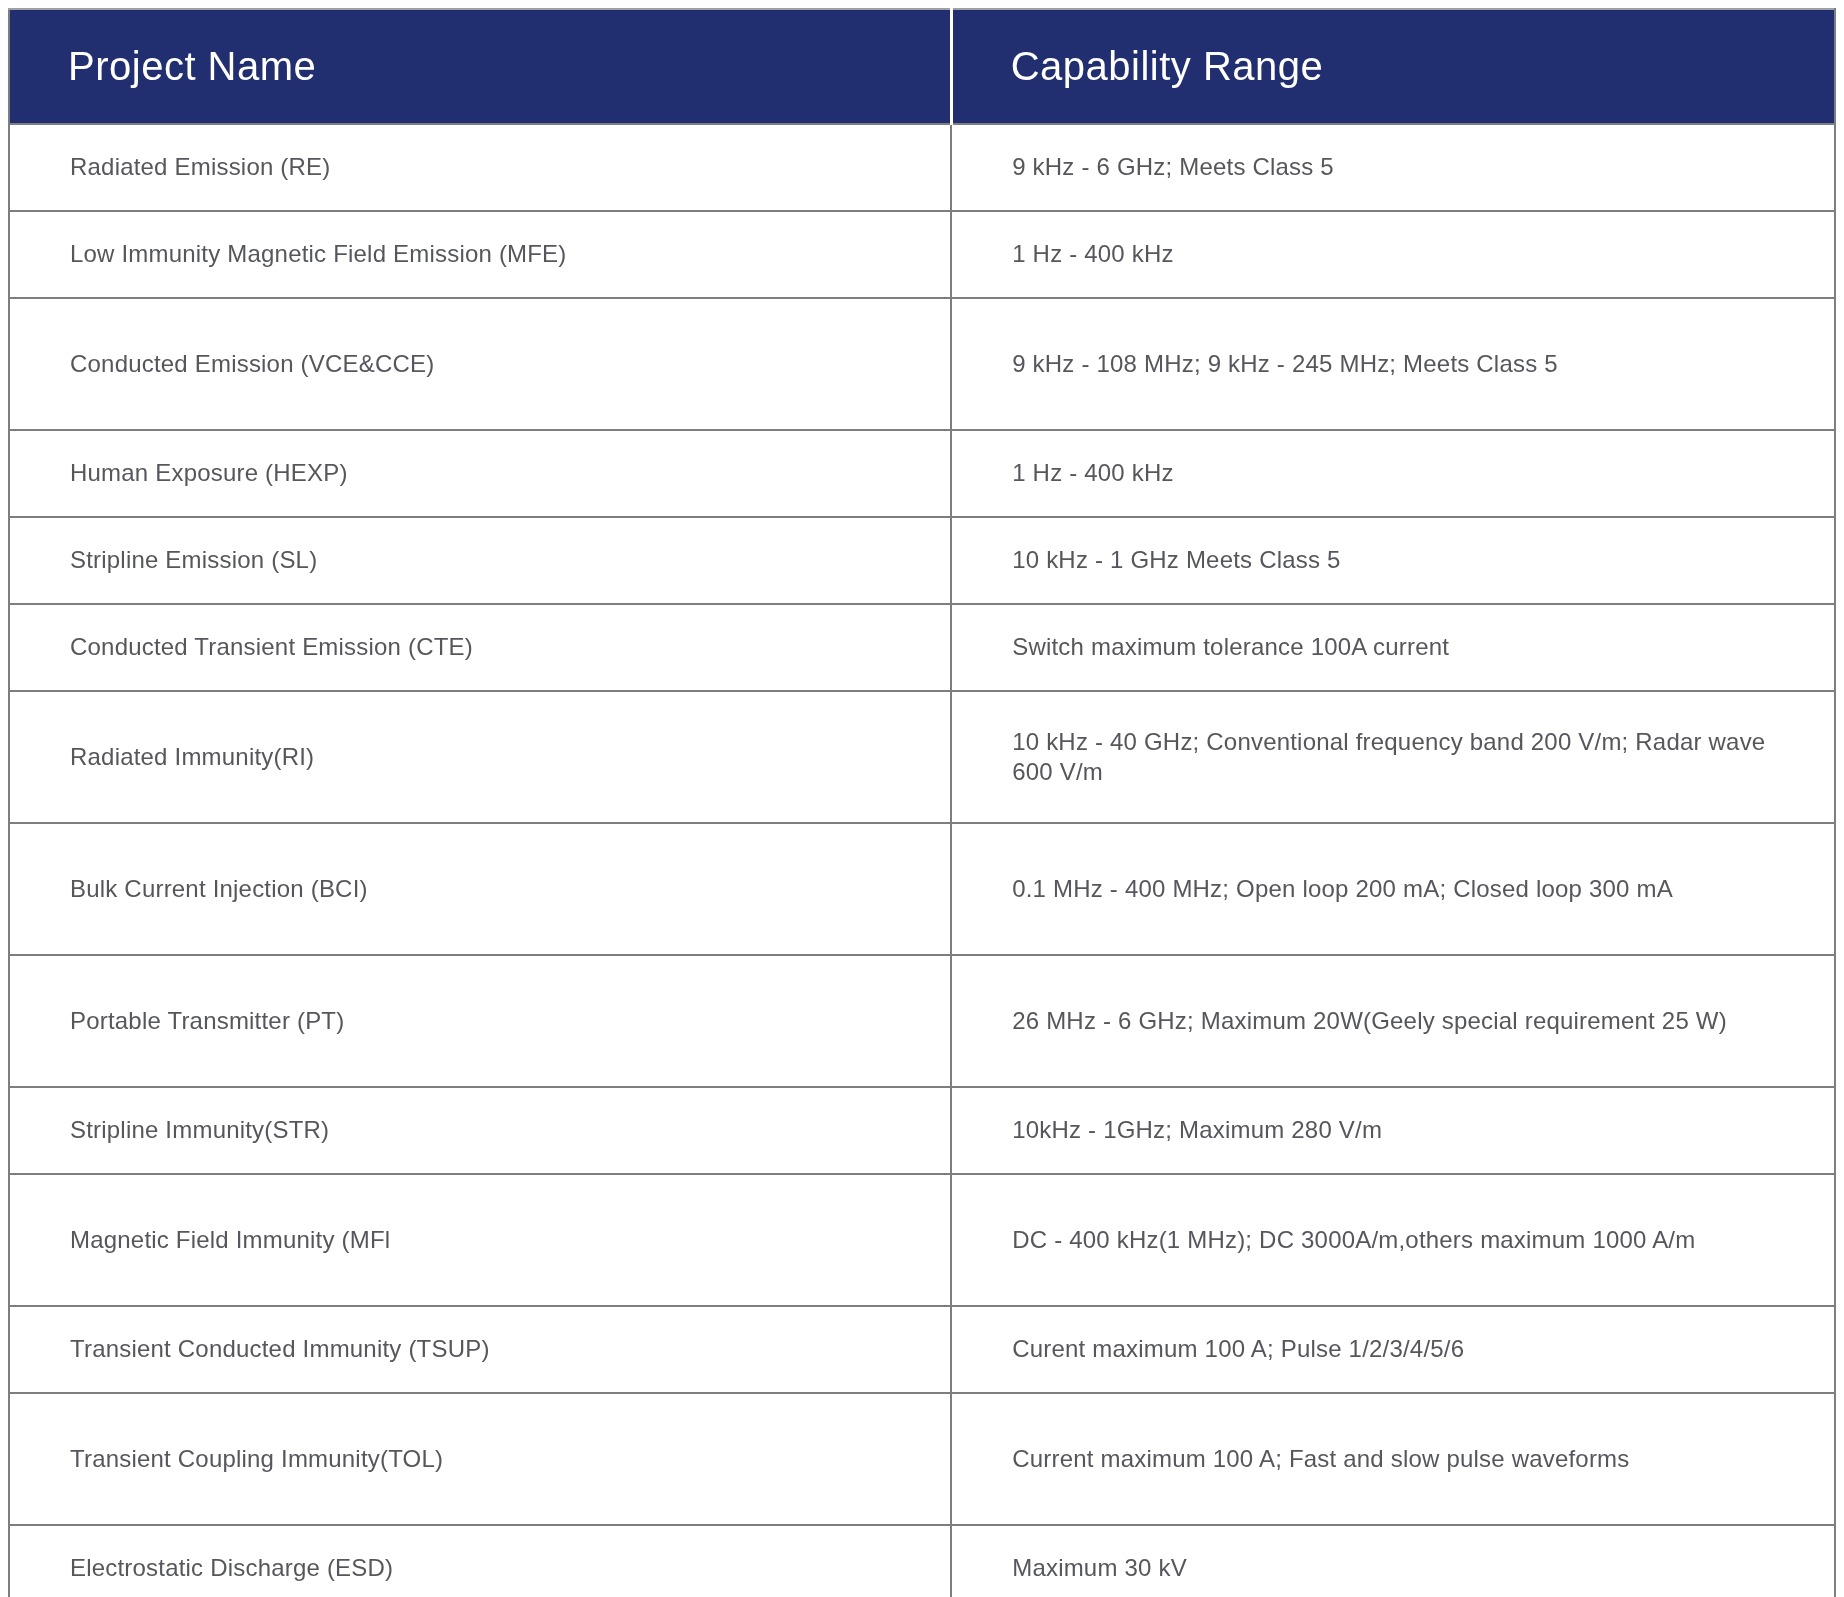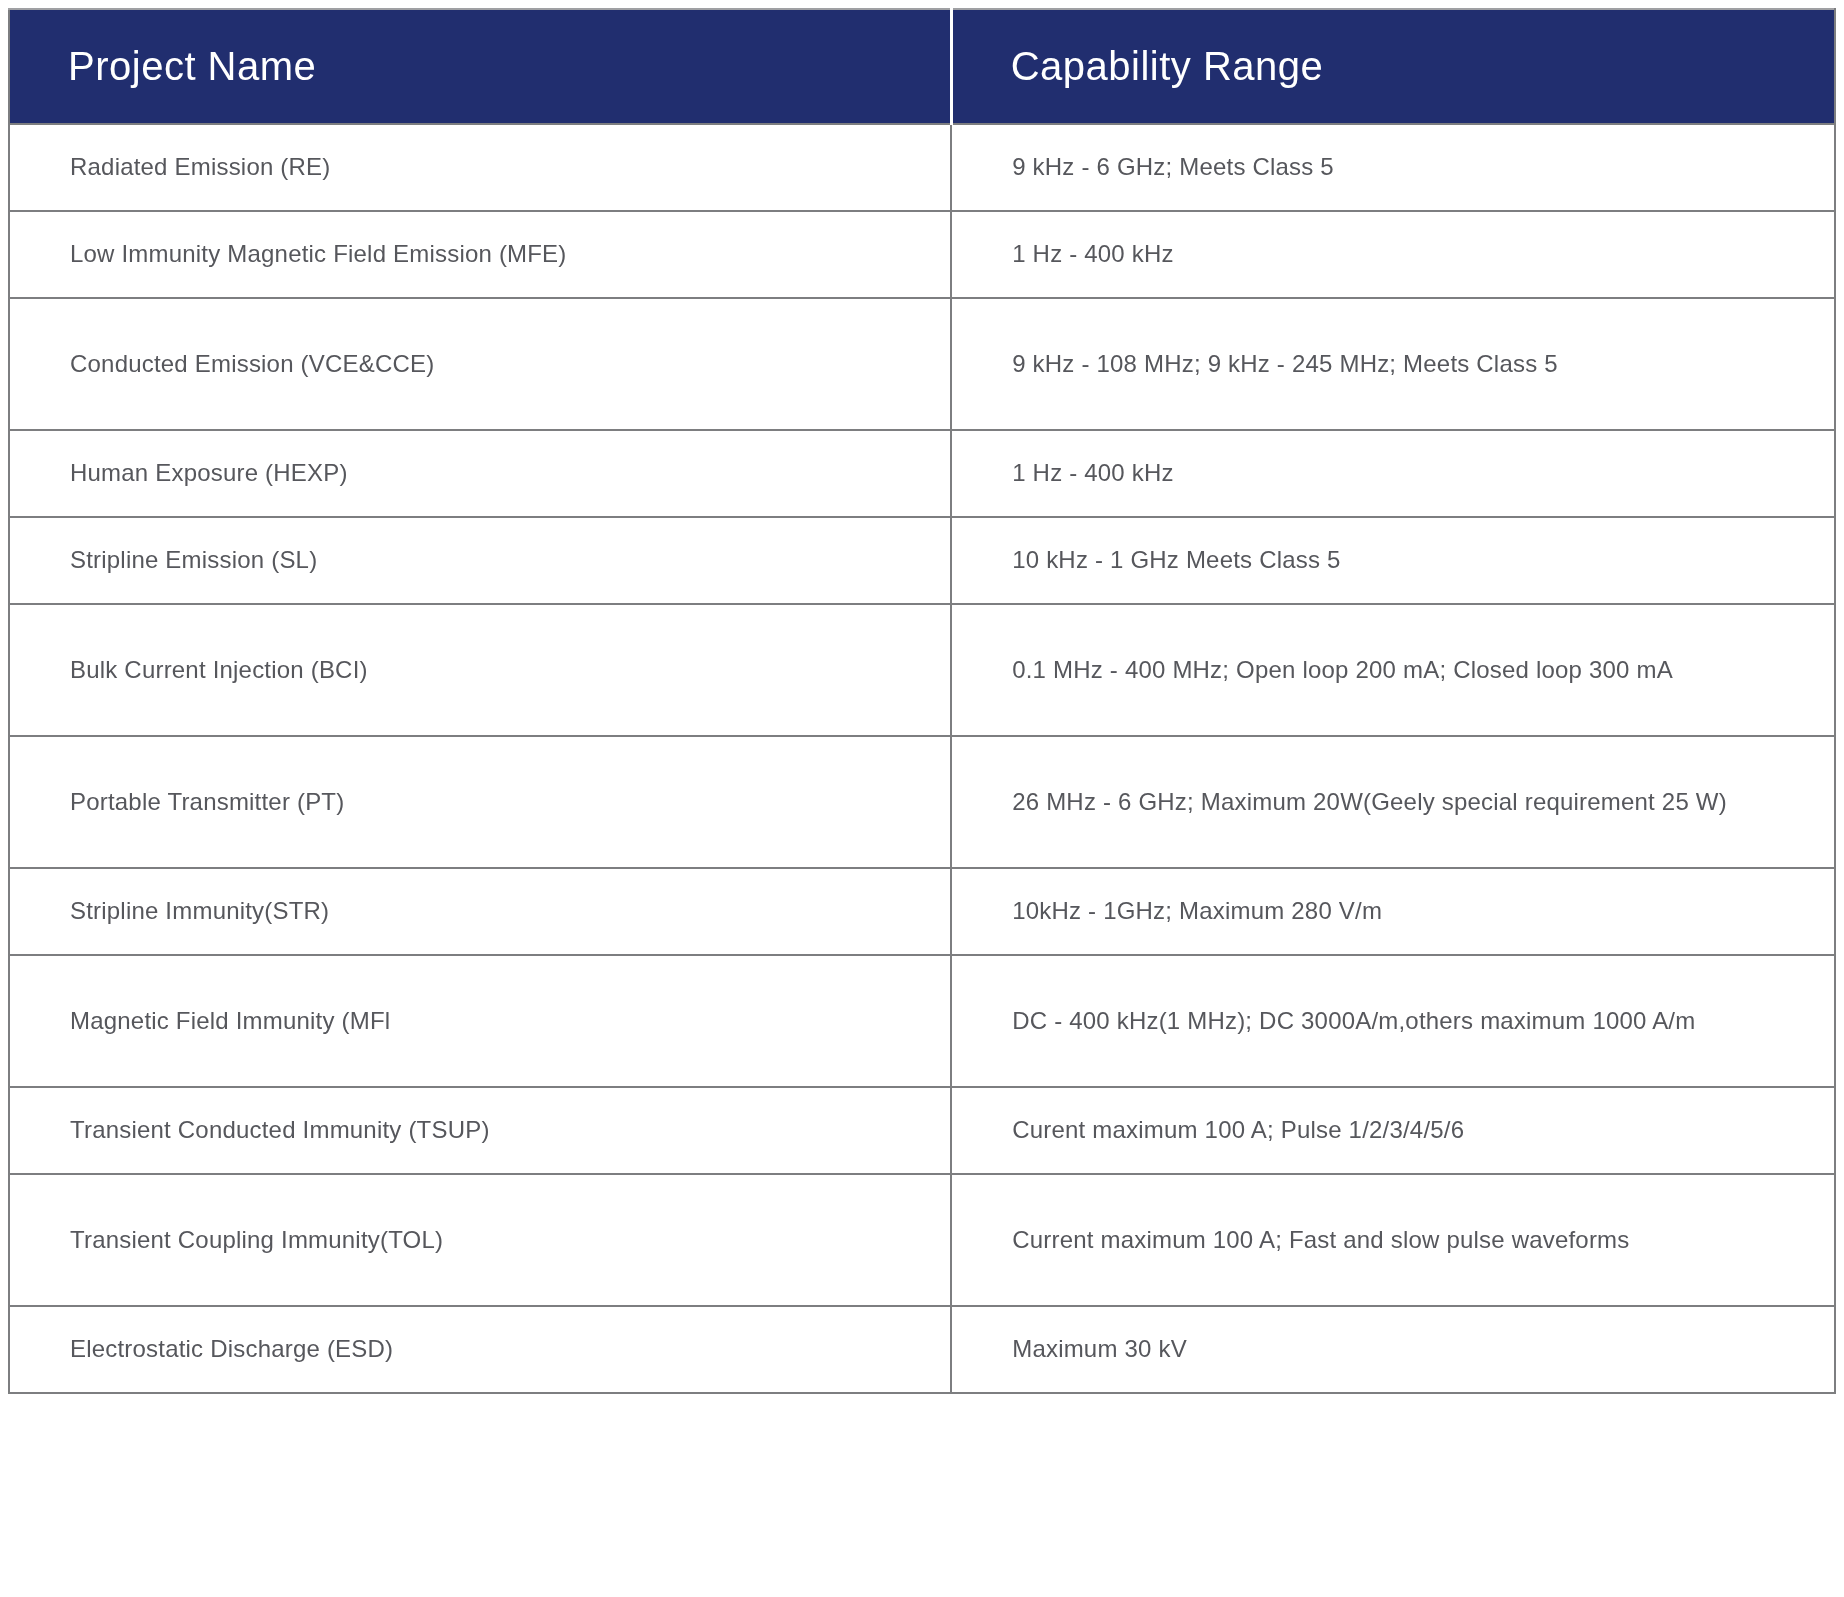--- a/index.html
+++ b/index.html
@@ -83,20 +83,28 @@
     <td>9 kHz - 108 MHz; 9 kHz - 245 MHz; Meets Class 5</td>
   </tr>
         <tr class="single">
     <td>Human Exposure (HEXP)</td>
     <td>1 Hz - 400 kHz</td>
   </tr>
         <tr class="single">
     <td>Stripline Emission (SL)</td>
     <td>10 kHz - 1 GHz Meets Class 5</td>
   </tr>
+        <tr class="single">
+    <td>Conducted Transient Emission (CTE)</td>
+    <td>Switch maximum tolerance 100A current</td>
+  </tr>
+        <tr class="double">
+    <td>Radiated Immunity(RI)</td>
+    <td>10 kHz - 40 GHz; Conventional frequency band 200 V/m; Radar wave 600 V/m</td>
+  </tr>
         <tr class="double">
     <td>Bulk Current Injection (BCI)</td>
     <td>0.1 MHz - 400 MHz; Open loop 200 mA; Closed loop 300 mA</td>
   </tr>
         <tr class="double">
     <td>Portable Transmitter (PT)</td>
     <td>26 MHz - 6 GHz; Maximum 20W(Geely special requirement 25 W)</td>
   </tr>
         <tr class="single">
     <td>Stripline Immunity(STR)</td>

